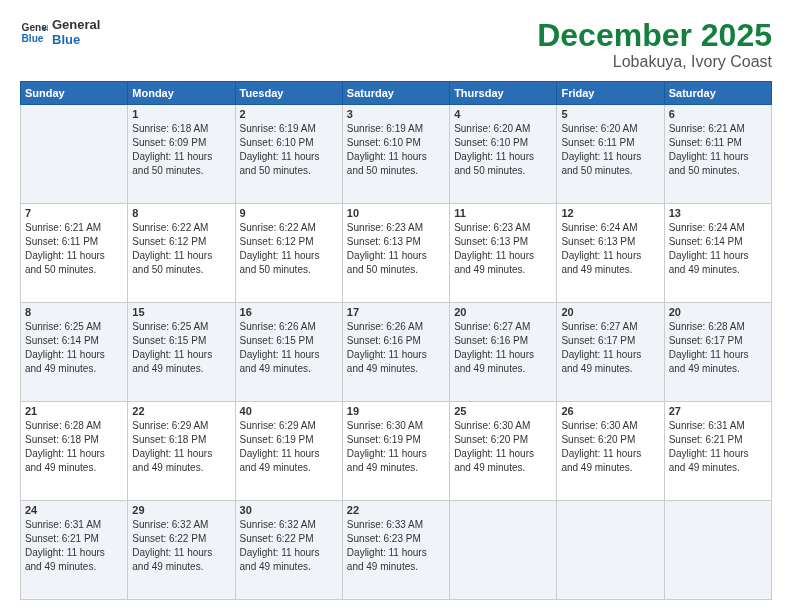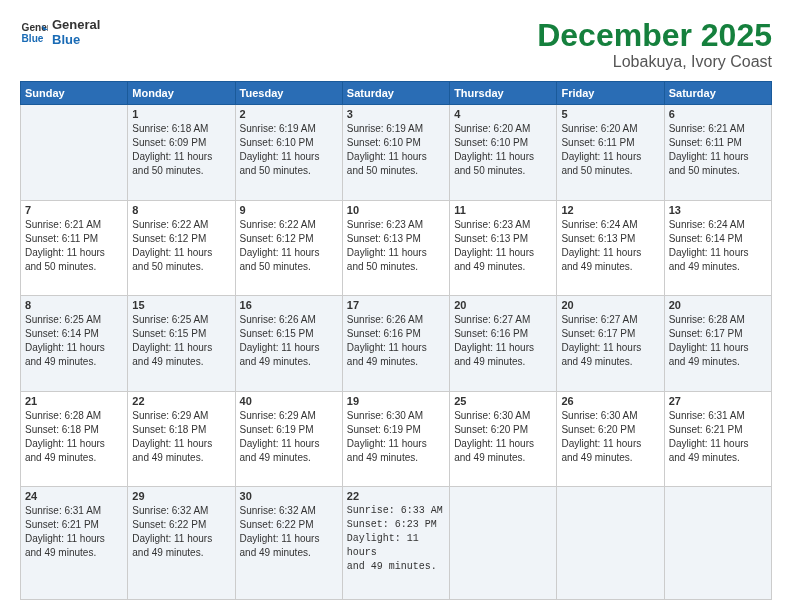--- a/index.html
+++ b/index.html
@@ -335,21 +335,21 @@
           </td>
           <td>
             <div class="day-num">30</div>
             <div class="day-info" style="white-space: pre-line;">Sunrise: 6:32 AM
 Sunset: 6:22 PM
 Daylight: 11 hours
 and 49 minutes.</div>
           </td>
           <td>
             <div class="day-num">22</div>
-            <div class="day-info" style="white-space: pre-line; font-family: Liberation Mono, monospace;">Sunrise: 6:33 AM
+            <div class="day-info" style="white-space: pre-line;">Sunrise: 6:33 AM
 Sunset: 6:23 PM
 Daylight: 11 hours
 and 49 minutes.</div>
           </td>
           <td class="empty-cell"></td>
           <td class="empty-cell"></td>
           <td class="empty-cell"></td>
         </tr>
       </tbody>
   </table>

